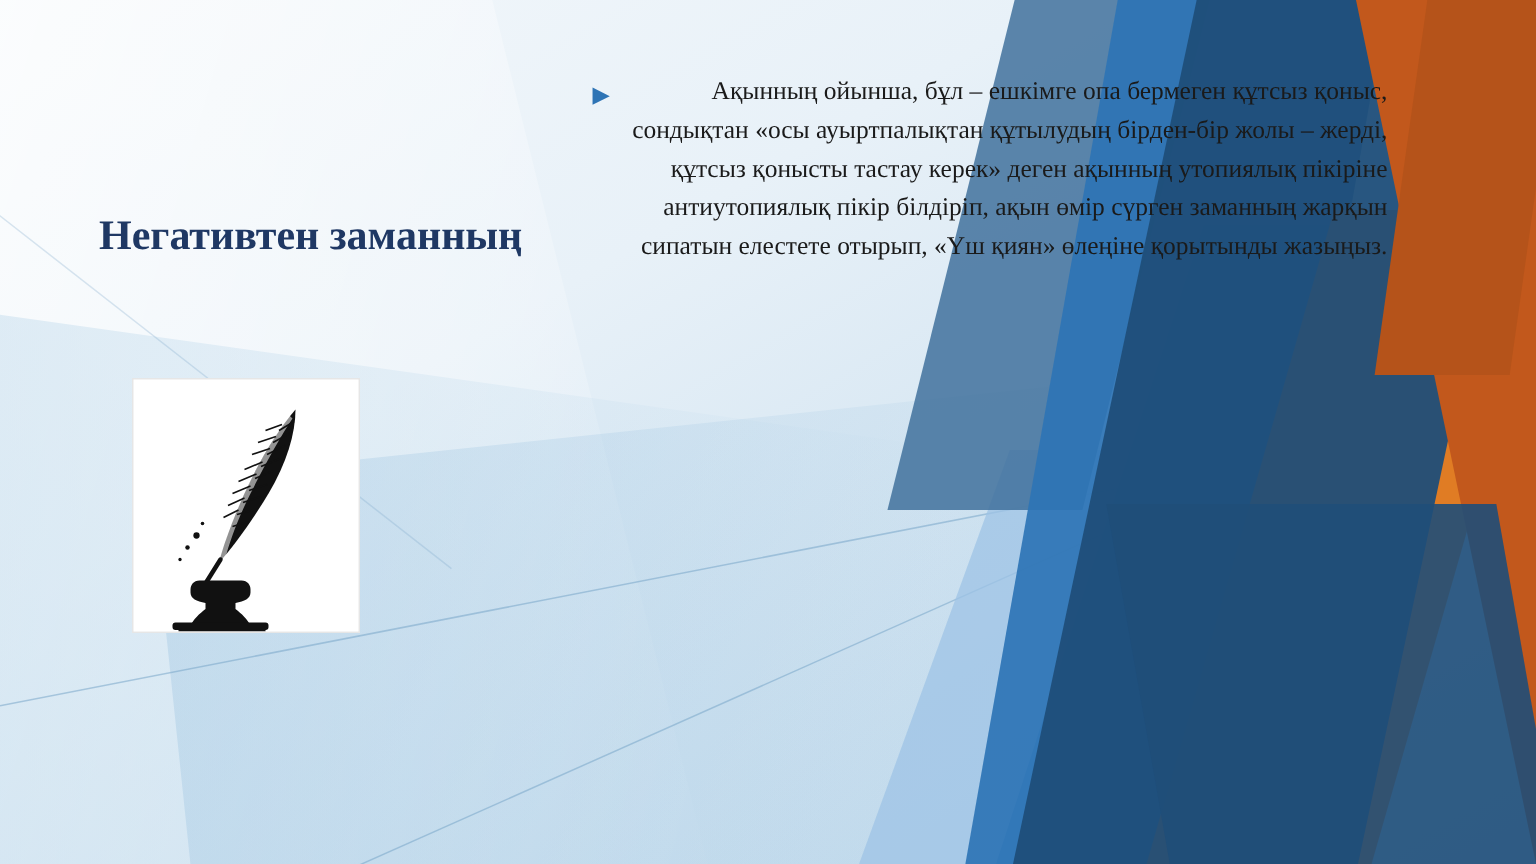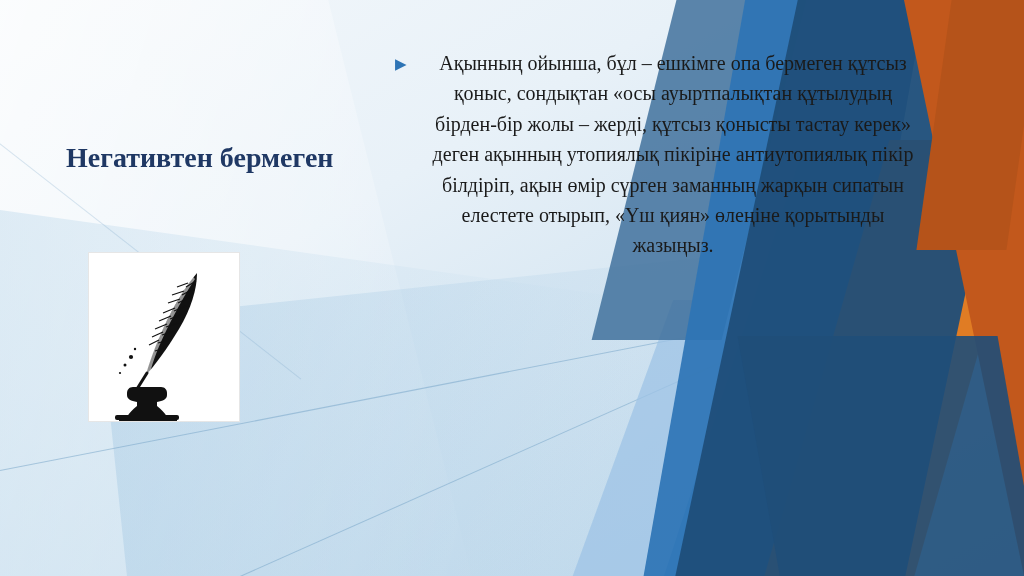--- a/index.html
+++ b/index.html
@@ -151,23 +151,23 @@
     flex: 0 0 auto;
     width: 26px;
     padding-top: 9px;
     color: #2e74b5;
     font-size: 15px;
     line-height: 1;
   }
   .bullet-text {
     flex: 1 1 auto;
     color: #1a1a1a;
-    font-size: 20px;
+    font-size: 17px;
     line-height: 1.52;
-    text-align: center;
+    text-align: right;
   }
 </style>
 </head>
 <body>
 
 <div class="slide">
 
   <div class="wash wash-a"></div>
   <div class="wash wash-b"></div>
   <div class="wash wash-c"></div>
@@ -178,21 +178,21 @@
   <div class="shape sh-pale"></div>
   <div class="shape sh-steel"></div>
   <div class="shape sh-blue-light"></div>
   <div class="shape sh-blue-med"></div>
   <div class="shape sh-orange-mid"></div>
   <div class="shape sh-blue-dark"></div>
   <div class="shape sh-orange-far"></div>
   <div class="shape sh-orange-tip"></div>
   <div class="shape sh-deep-bottom"></div>
 
-  <div class="title">Негативтен бермеген</div>
+  <div class="title">Негативтен заманның</div>
 
   <div class="picture-frame">
     <svg width="150" height="168" viewBox="0 0 150 168" xmlns="http://www.w3.org/2000/svg" aria-hidden="true">
       <rect x="0" y="0" width="150" height="168" fill="#ffffff"></rect>
 
       <g fill="#111111">
         <path d="M108 20 C96 34 84 54 74 76 C66 94 60 110 57 122 C66 112 78 96 90 76 C102 56 108 36 108 20 Z"></path>
         <path d="M104 24 C92 40 80 62 70 84 C63 100 58 114 56 124 L61 120 C64 108 70 92 78 76 C88 56 98 38 106 26 Z" fill="#ffffff" opacity="0.55"></path>
       </g>
 

